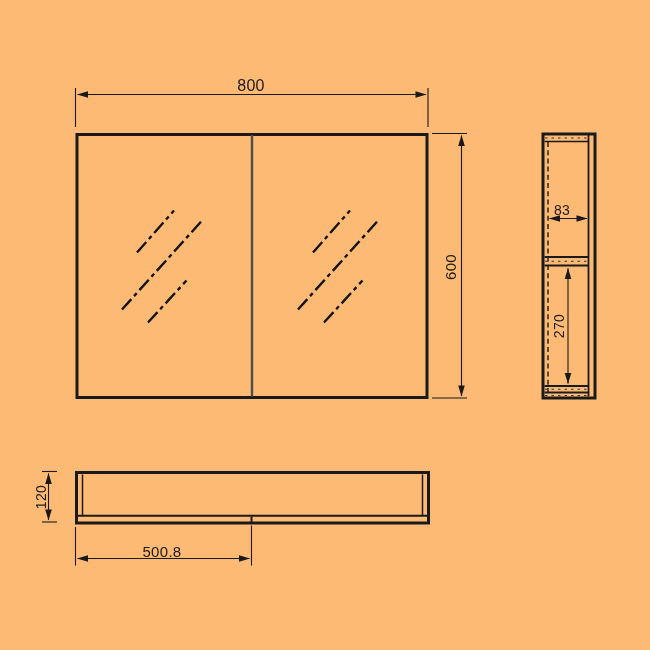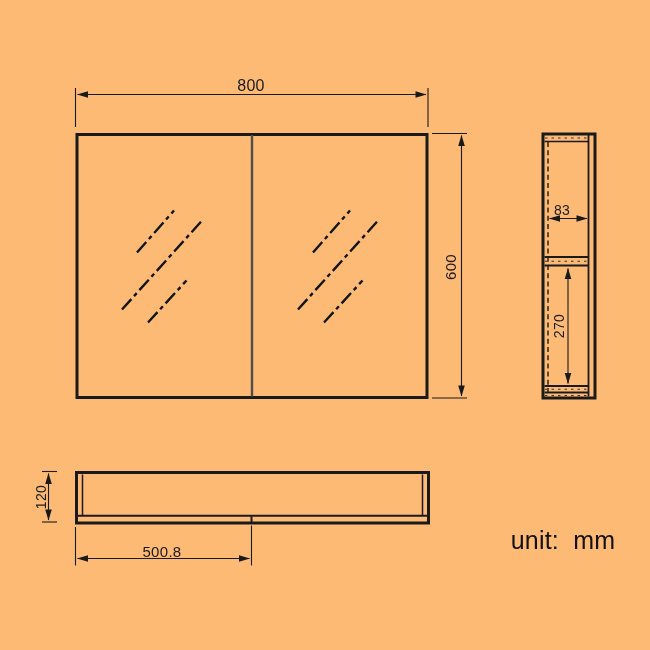--- a/index.html
+++ b/index.html
@@ -127,15 +127,14 @@
   <div class="dim-label rot" style="left:450px; top:267px;">600</div>
 
   <div class="dim-label small" style="left:562px; top:210px;">83</div>
 
   <div class="dim-label rot small" style="left:559px; top:326px;">270</div>
 
   <div class="dim-label rot small" style="left:41px; top:497px;">120</div>
 
   <div class="dim-label" style="left:162px; top:551px;">500.8</div>
 
-  <div class="unit-note" style="left:563px; top:540px;">unit:  mm</div>
 
 </div>
 
 </body></html>

